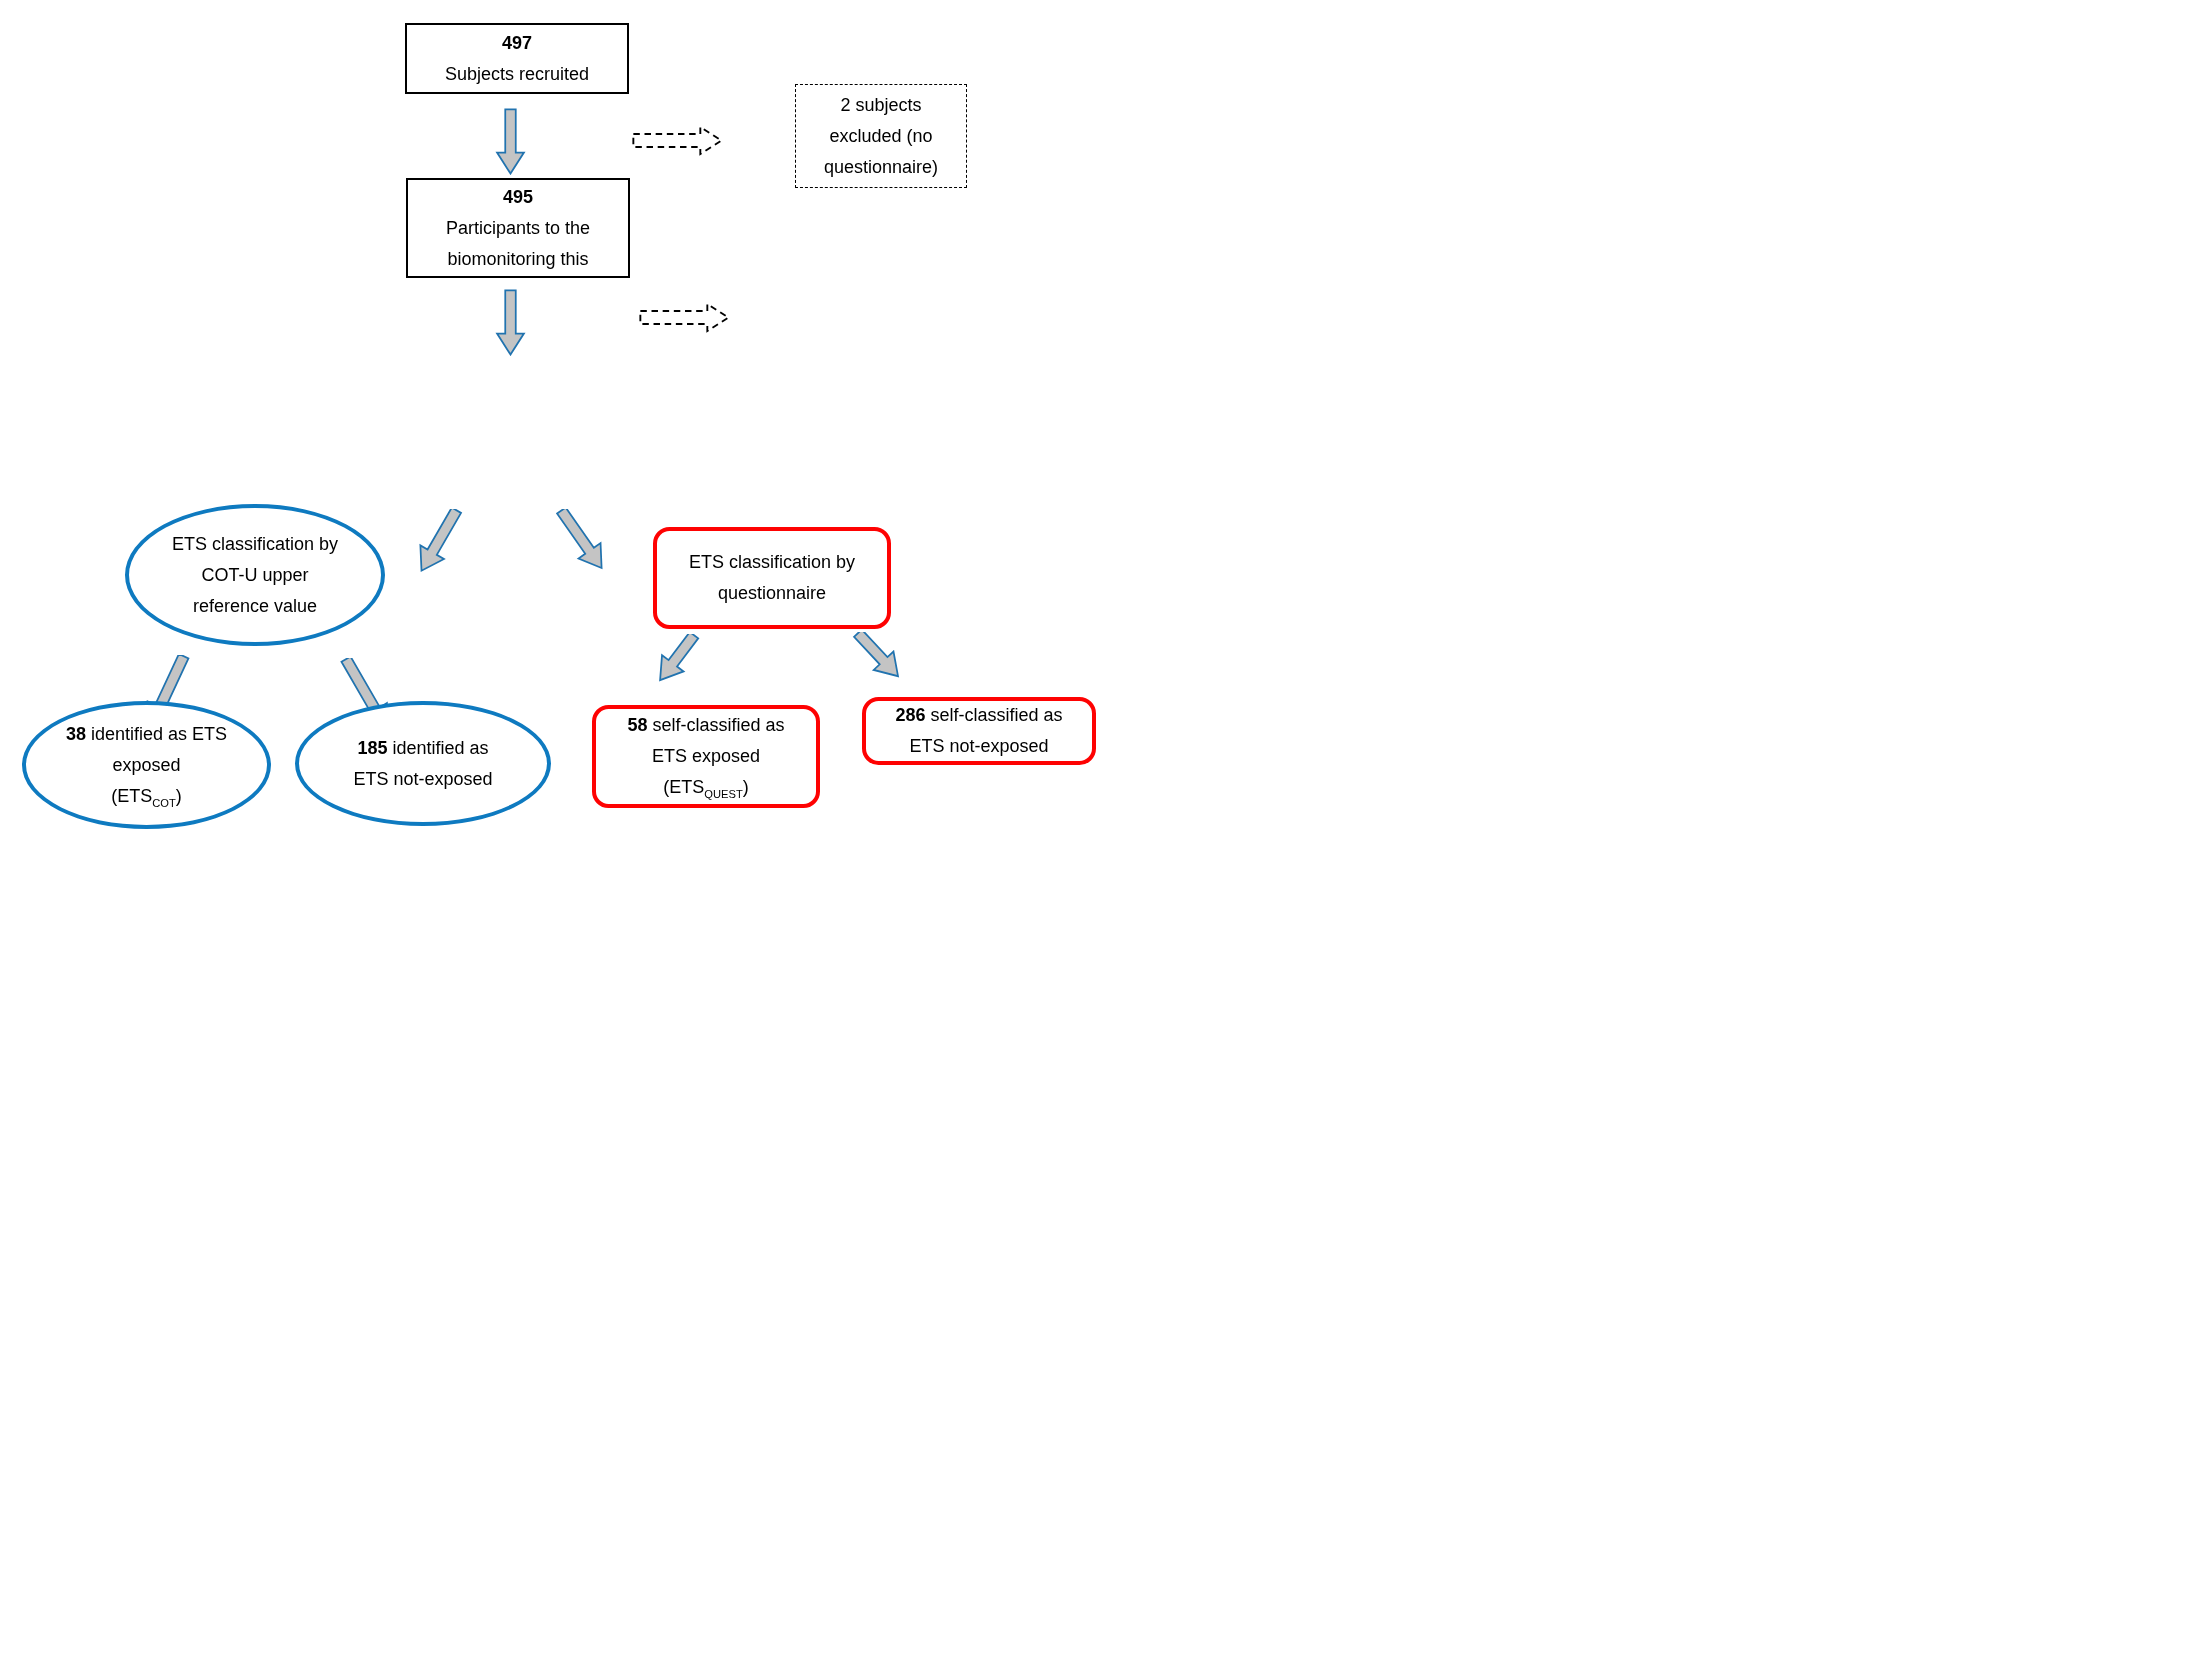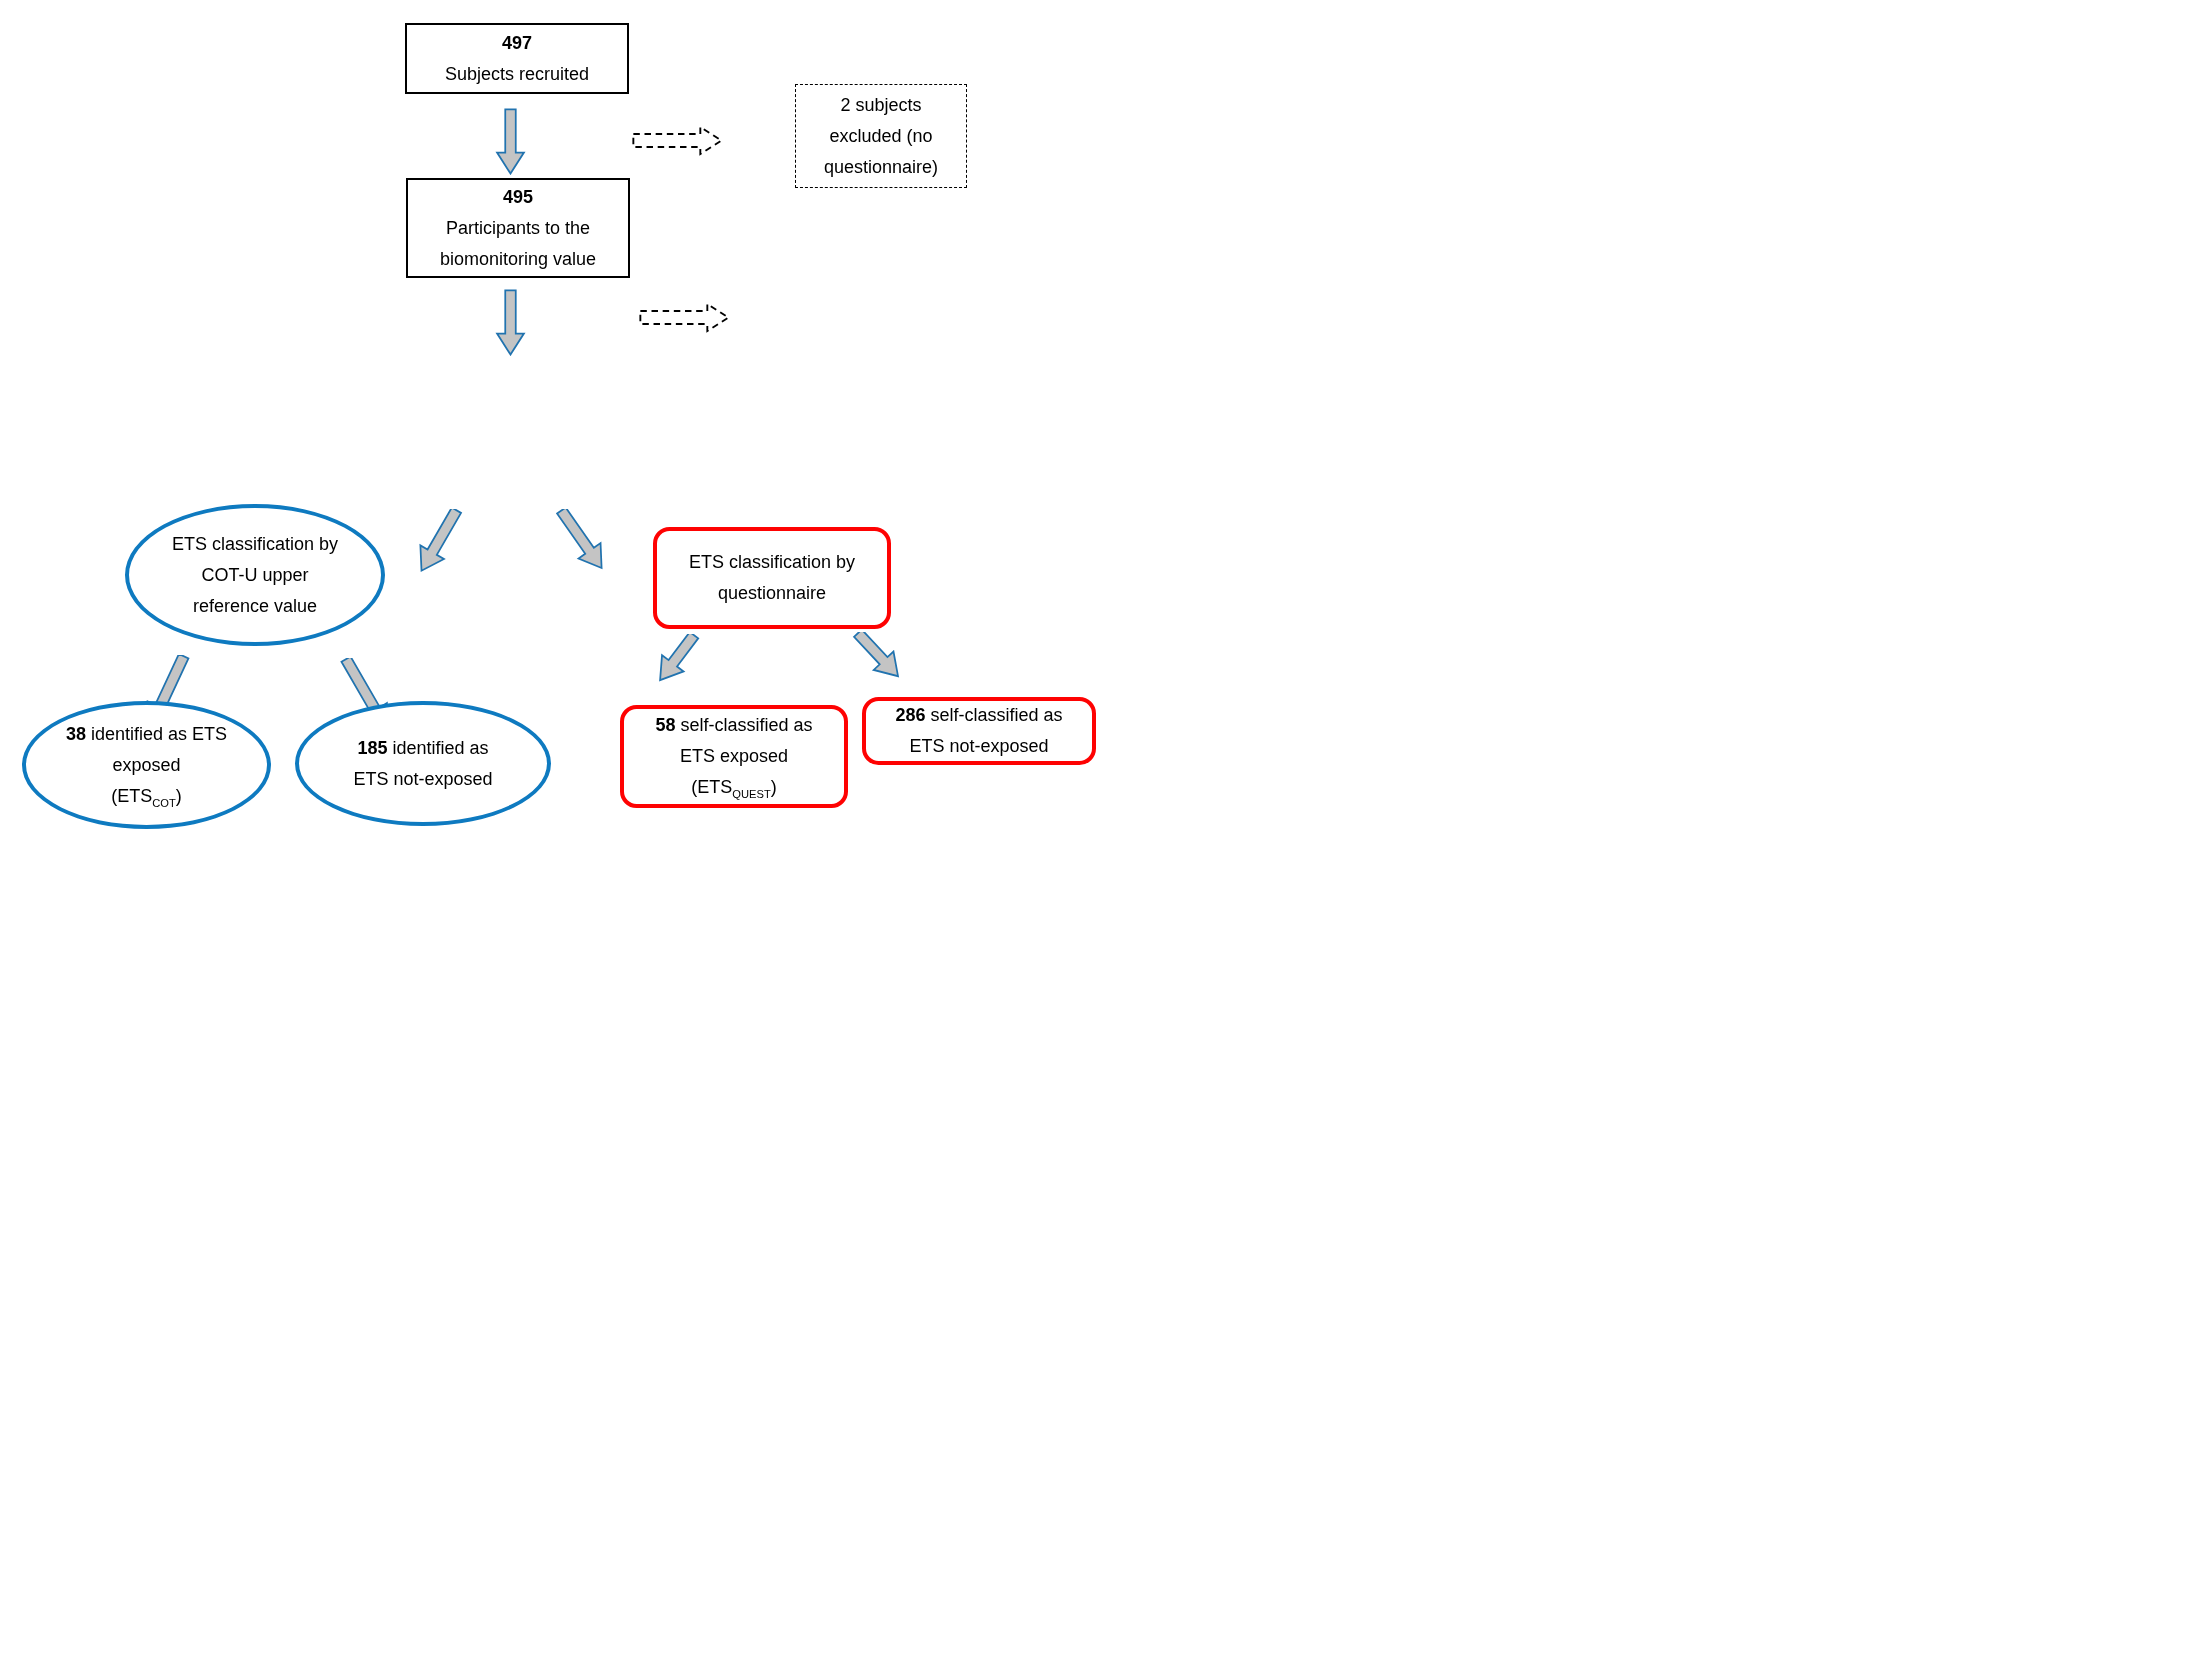--- a/index.html
+++ b/index.html
@@ -23,21 +23,21 @@
 
   #n497  {left:405px; top:23px;  width:224px;height:71px;}
   #d1    {left:795px;top:84px; width:172px;height:104px;justify-content:center;}
   #n495  {left:406px; top:178px; width:224px;height:100px;}
   #d2    {left:795px;top:274px; width:225px;height:101px;}
   #n344  {left:383px; top:365px; width:246px;height:129px;}
   #ecot  {left:125px; top:504px; width:260px;height:142px;padding:0 15.3px;}
   #rquest{left:653px;top:527px; width:238px;height:102px;}
   #e38   {left:22px;  top:701px;width:249px;height:128px;padding:0 17.6px;}
   #e306  {left:295px; top:701px;width:256px;height:125px;padding:0 17.6px;}
-  #r58   {left:592px;top:705px;width:228px;height:103px;margin-left:28px;}
+  #r58   {left:592px;top:705px;width:228px;height:103px;}
   #r286  {left:862px;top:687px;width:234px;height:68px;margin-top:10px;}
 
   #av1   {left:493px; top:108px;}
   #av2   {left:493px; top:289px;}
   #da1   {left:631px;top:124px;}
   #da2   {left:638px;top:301px;}
   #a344l {left:402px; top:509px;}
   #a344r {left:545px; top:509px;}
   #aelll {left:133px; top:655px;}
   #aellr {left:328px; top:658px;}
@@ -66,21 +66,21 @@
 
   <div class="node dashedbox" id="d1">
     <div class="line">2 subjects</div>
     <div class="line">excluded (no</div>
     <div class="line">questionnaire)</div>
   </div>
 
   <div class="node rect" id="n495">
     <div class="line b">495</div>
     <div class="line">Participants to the</div>
-    <div class="line">biomonitoring value</div>
+    <div class="line">biomonitoring this</div>
   </div>
 
   <svg class="arrow block-arrow" id="av2" width="35" height="67" viewBox="0 0 60 114">
     <g transform="translate(30,2)">
       <polygon points="-9,0 9,0 9,74 23,74 0,110 -23,74 -9,74"></polygon>
     </g>
   </svg>
 
   <svg class="arrow dashed-arrow" id="da2" width="94" height="33" viewBox="0 0 160 56">
     <path d="M4,17 L118,17 L118,5 L154,28 L118,51 L118,39 L4,39 Z"></path>

